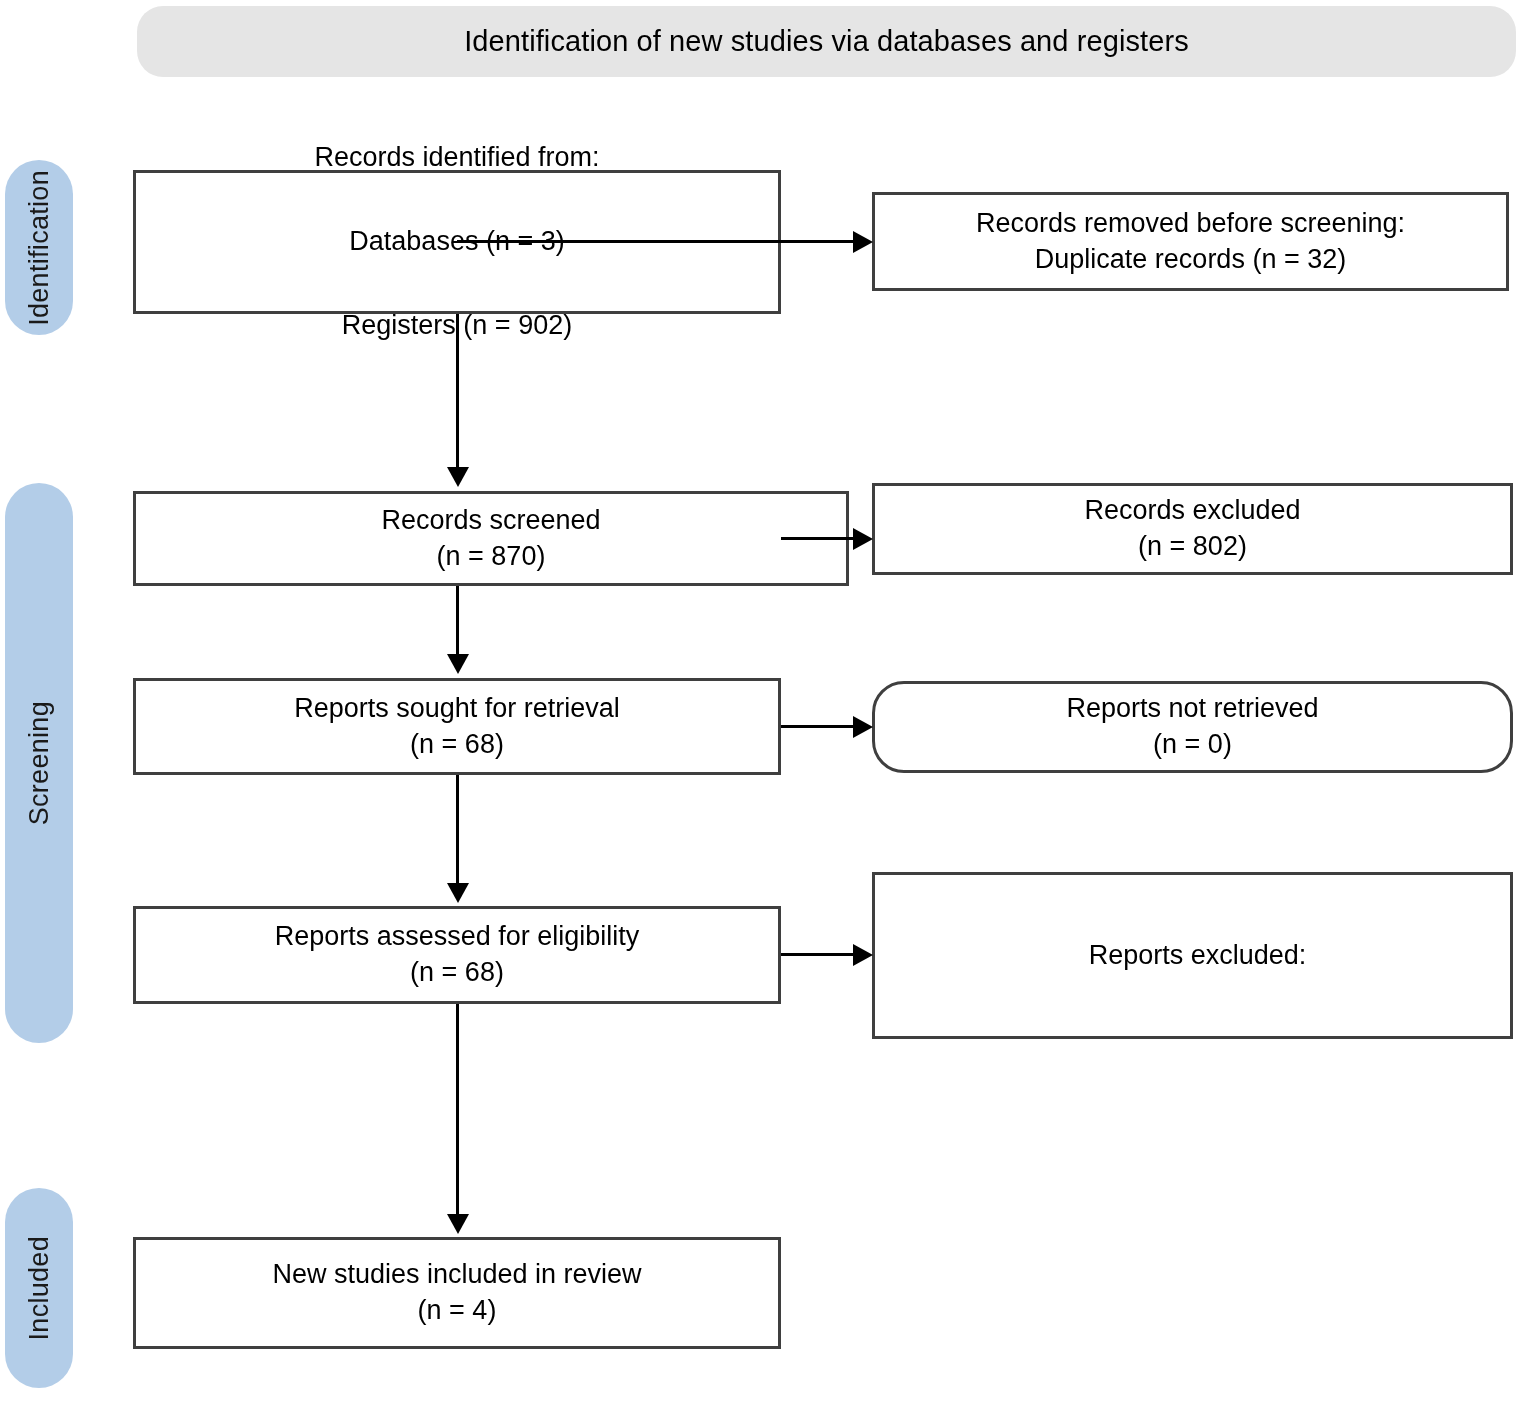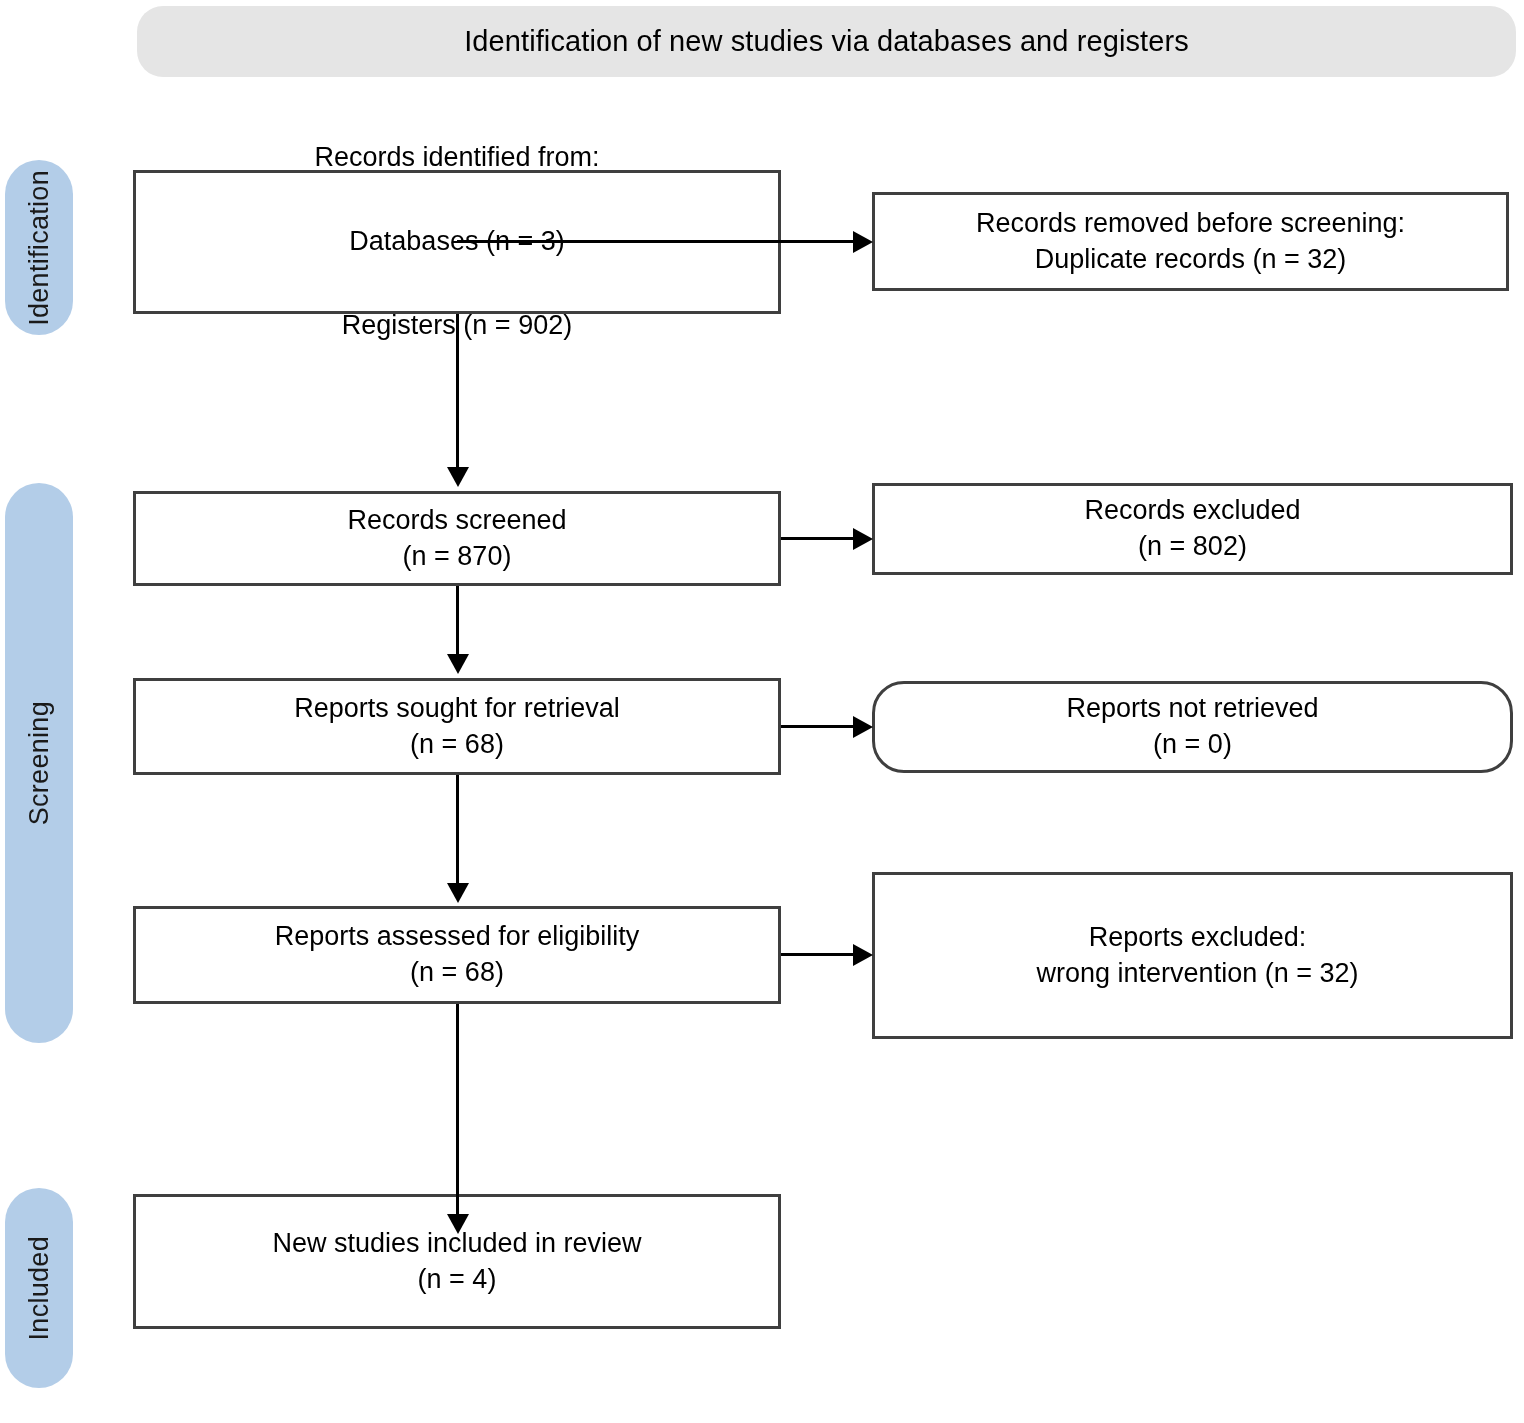--- a/index.html
+++ b/index.html
@@ -72,24 +72,24 @@
   .flowbox .line {
     font-size: 27px;
     line-height: 1.33;
     color: #000000;
     text-align: center;
     white-space: nowrap;
   }
 
   
   #box-identified      { left: 133px; top: 170px;  width: 648px; height: 144px; gap: 48px; }
-  #box-screened        { left: 133px; top: 491px;  width: 648px; height: 95px;  }
+  #box-screened        { left: 133px; top: 491px;  width: 716px; height: 95px;  }
   #box-sought          { left: 133px; top: 678px;  width: 648px; height: 97px;  }
   #box-assessed        { left: 133px; top: 906px;  width: 648px; height: 98px;  }
-  #box-included        { left: 133px; top: 1194px; width: 648px; height: 135px; }
+  #box-included        { left: 133px; top: 1237px; width: 648px; height: 112px; }
 
   
   #box-removed         { left: 872px; top: 192px;  width: 637px; height: 99px;  }
   #box-excluded        { left: 872px; top: 474px;  width: 641px; height: 92px; margin-top: 9px;  }
   #box-not-retrieved   { left: 872px; top: 681px;  width: 641px; height: 92px; border-radius: 32px;  }
   #box-reports-excl    { left: 872px; top: 872px;  width: 641px; height: 167px; padding-left: 20px; }
 
   
   .conn {
     position: absolute;
@@ -194,21 +194,20 @@
     <span class="line">(n = 0)</span>
   </div>
 
   <div class="flowbox" id="box-assessed">
     <span class="line">Reports assessed for eligibility</span>
     <span class="line">(n = 68)</span>
   </div>
 
   <div class="flowbox" id="box-reports-excl">
     <span class="line">Reports excluded:</span>
-    <span class="line">wrong intervention (n = 32)</span>
   </div>
 
   <div class="flowbox" id="box-included">
     <span class="line">New studies included in review</span>
     <span class="line">(n = 4)</span>
   </div>
 
   <div class="conn vline" id="v-ident-screened"></div>
   <div class="arrow-down" id="a-ident-screened"></div>
 

